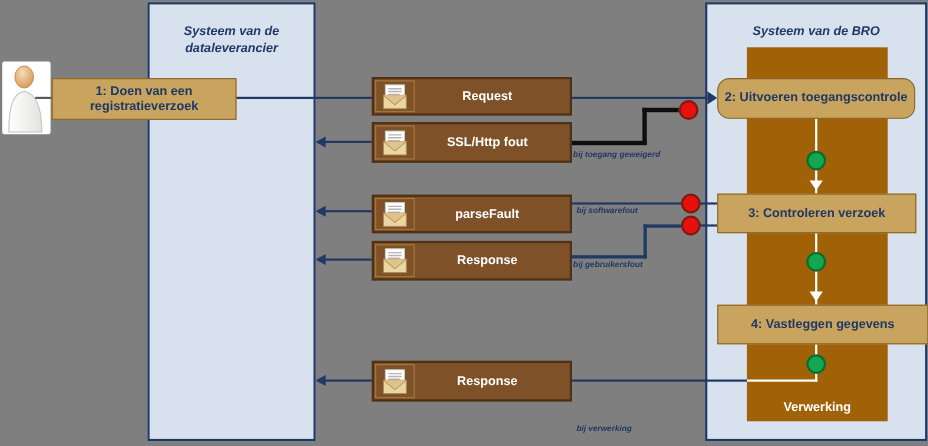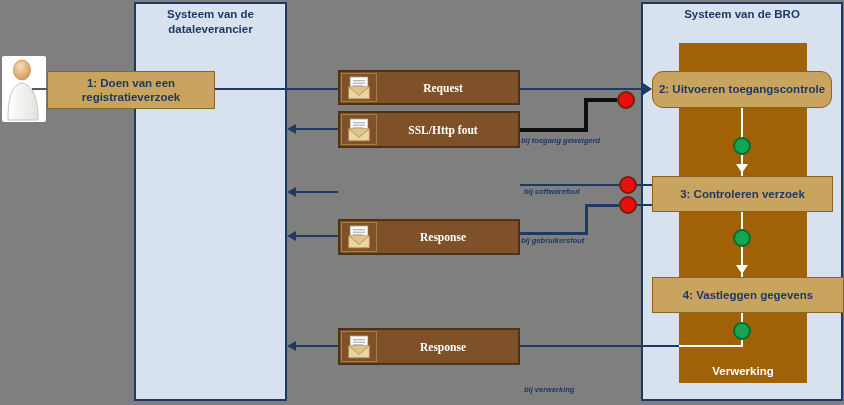--- a/index.html
+++ b/index.html
@@ -2,37 +2,37 @@
 <html><head>
 <meta charset="utf-8">
 <style>
   html,body{margin:0;padding:0;background:#7F7F7F;}
   .canvas{position:relative;width:844px;height:405px;background:#7F7F7F;
           font-family:"Liberation Sans",sans-serif;overflow:hidden;}
   .lane{position:absolute;top:2px;height:399px;background:#D8E2EF;
         border:2px solid #1F3864;box-sizing:border-box;z-index:0;}
   .lane-left{left:134px;width:153px;}
   .lane-right{left:641px;width:202px;}
-  .lane-title{margin-top:3px;padding:0 8px;text-align:center;font-weight:bold;
-              font-size:11.5px;color:#1F3864;line-height:1.3;}
+  .lane-title{margin-top:18px;padding:0 8px;text-align:center;font-weight:bold;
+              font-size:11.5px;color:#1F3864;line-height:1.3;font-style:italic;}
   .darkbox{position:absolute;left:679px;top:43px;width:128px;height:340px;
            background:#a16207;z-index:1;}
   .darklabel{position:absolute;bottom:6px;width:100%;text-align:center;
              color:#FFFFFF;font-weight:bold;font-size:11.5px;}
   .step{position:absolute;background:#C9A45E;border:1.5px solid #8A6426;
         box-sizing:border-box;color:#1F3864;font-weight:bold;font-size:11.5px;
         display:flex;align-items:center;justify-content:center;text-align:center;
         z-index:4;line-height:1.25;}
   .msg{position:absolute;left:338px;width:182px;background:#7E5128;
        border:2px solid #4F3118;box-sizing:border-box;display:flex;
        align-items:stretch;z-index:4;}
   .env{width:34px;margin:1px;border:1px solid #A67C3F;display:flex;
        align-items:center;justify-content:center;}
   .msg-label{flex:1;display:flex;align-items:center;justify-content:center;
-             color:#FFFFFF;font-weight:bold;font-size:11.5px;padding-right:10px;font-family:Liberation Serif, serif;}
+             color:#FFFFFF;font-weight:bold;font-size:11.5px;padding-right:10px;}
   .hline{position:absolute;height:2px;background:#1F3864;z-index:2;}
   .hline3{position:absolute;height:3px;background:#1F3864;z-index:2;}
   .vline3{position:absolute;width:3px;background:#1F3864;z-index:2;}
   .blk{position:absolute;background:#0E0E0E;z-index:2;}
   .wline{position:absolute;background:#FFFFFF;z-index:2;}
   .arrow-l{position:absolute;width:0;height:0;border-top:5px solid transparent;
            border-bottom:5px solid transparent;border-right:9px solid #1F3864;z-index:2;}
   .arrow-r{position:absolute;width:0;height:0;border-top:6px solid transparent;
            border-bottom:6px solid transparent;border-left:9px solid #1F3864;z-index:2;}
   .warrow{position:absolute;width:0;height:0;border-left:6px solid transparent;
@@ -147,20 +147,33 @@
         <rect x="5" y="1" width="20" height="15" fill="#FFFFFF" stroke="#CFCFCF"></rect>
         <line x1="8" y1="5" x2="22" y2="5" stroke="#B5B5B5" stroke-width="1.5"></line>
         <line x1="8" y1="8" x2="22" y2="8" stroke="#B5B5B5" stroke-width="1.5"></line>
         <line x1="8" y1="11" x2="20" y2="11" stroke="#B5B5B5" stroke-width="1.5"></line>
         <path d="M3,12 h24 v14 h-24 Z" fill="#EAD6A2" stroke="#B08A50"></path>
         <path d="M3,12 L15,22 L27,12" fill="#E0C388" stroke="#B08A50"></path>
       </svg>
     </span>
     <span class="msg-label">SSL/Http fout</span>
   </div>
+  <div class="msg" style="top:177px;height:35px;">
+    <span class="env">
+      <svg width="26" height="24" viewBox="0 0 30 27">
+        <rect x="5" y="1" width="20" height="15" fill="#FFFFFF" stroke="#CFCFCF"></rect>
+        <line x1="8" y1="5" x2="22" y2="5" stroke="#B5B5B5" stroke-width="1.5"></line>
+        <line x1="8" y1="8" x2="22" y2="8" stroke="#B5B5B5" stroke-width="1.5"></line>
+        <line x1="8" y1="11" x2="20" y2="11" stroke="#B5B5B5" stroke-width="1.5"></line>
+        <path d="M3,12 h24 v14 h-24 Z" fill="#EAD6A2" stroke="#B08A50"></path>
+        <path d="M3,12 L15,22 L27,12" fill="#E0C388" stroke="#B08A50"></path>
+      </svg>
+    </span>
+    <span class="msg-label">parseFault</span>
+  </div>
   <div class="msg" style="top:219px;height:36px;">
     <span class="env">
       <svg width="26" height="24" viewBox="0 0 30 27">
         <rect x="5" y="1" width="20" height="15" fill="#FFFFFF" stroke="#CFCFCF"></rect>
         <line x1="8" y1="5" x2="22" y2="5" stroke="#B5B5B5" stroke-width="1.5"></line>
         <line x1="8" y1="8" x2="22" y2="8" stroke="#B5B5B5" stroke-width="1.5"></line>
         <line x1="8" y1="11" x2="20" y2="11" stroke="#B5B5B5" stroke-width="1.5"></line>
         <path d="M3,12 h24 v14 h-24 Z" fill="#EAD6A2" stroke="#B08A50"></path>
         <path d="M3,12 L15,22 L27,12" fill="#E0C388" stroke="#B08A50"></path>
       </svg>

